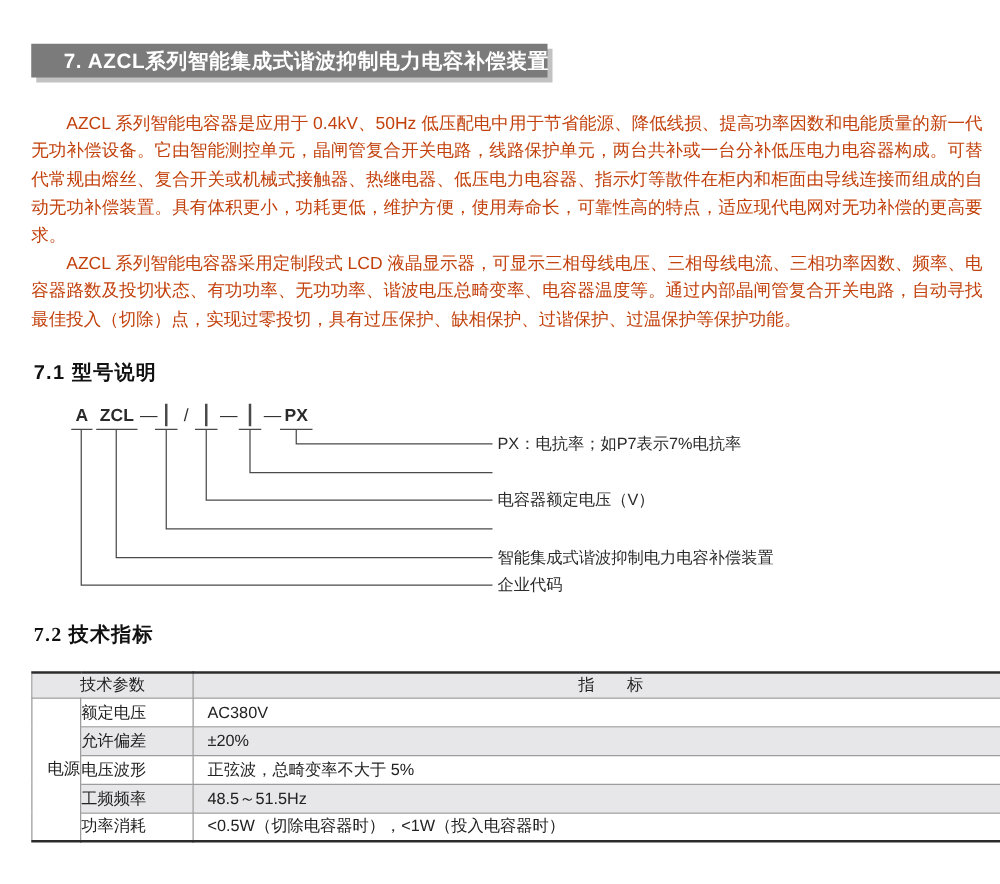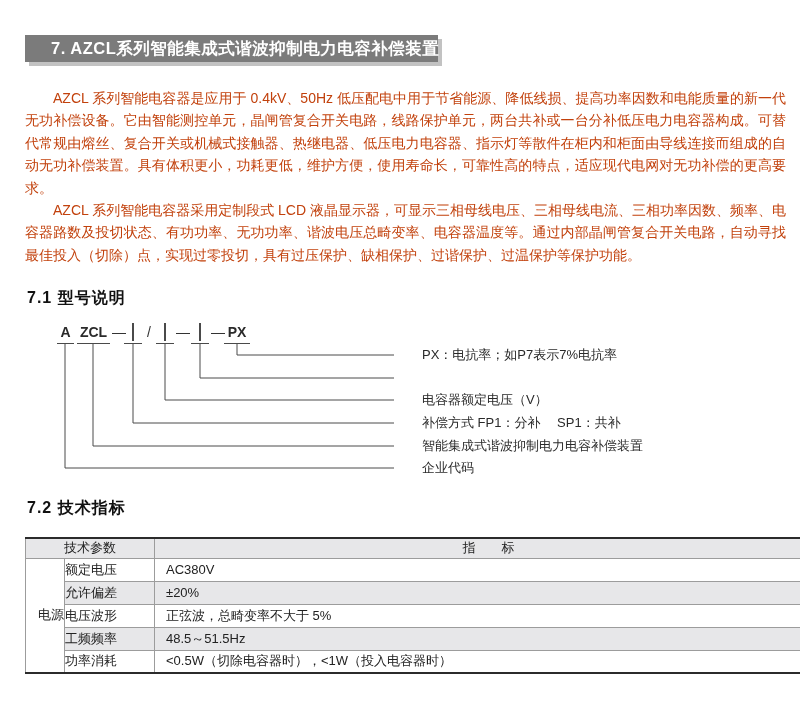--- a/index.html
+++ b/index.html
@@ -34,41 +34,41 @@
     text-align: justify; text-indent: 2em;
     color: #c2410c;
   }
   
   .subhead {
     position: absolute; left: 27px;
     font-size: 16px; font-weight: bold; color: #111;
     letter-spacing: 1px; white-space: nowrap;
   }
   .subhead.h71 { top: 288px; text-align: right; }
-  .subhead.h72 { top: 498px; }
+  .subhead.h72 { top: 498px; font-family: Liberation Serif, serif; }
   
   .tok {
     position: absolute; top: 325px;
     display: inline-block; text-align: center;
     font-size: 14px; font-weight: 600; color: #2a2a2a;
     line-height: 15px;
   }
   .tok.u { border-bottom: 1px solid #4a4a4a; padding-bottom: 3px; }
   .tok .sq {
     width: 13px; height: 13px; border: 1.5px solid #4a4a4a;
     margin: 0 auto 5px auto; background: #fff;
   }
   .tok.sep { font-weight: 400; color: #333; }
   svg.connectors {
     position: absolute; left: 0; top: 0; width: 800px; height: 707px;
     pointer-events: none;
   }
   .dlabel {
     position: absolute; left: 398px;
-    font-size: 13px; color: #2a2a2a; white-space: nowrap; line-height: 16px; margin-left: 24px;
+    font-size: 13px; color: #2a2a2a; white-space: nowrap; line-height: 16px;
   }
   
   .spec-table {
     position: absolute; left: 25px; top: 537px;
     width: 798px;
     border-collapse: collapse; table-layout: fixed;
     font-size: 13px; color: #222;
     border-top: 2px solid #2b2b2b;
     border-bottom: 2px solid #2b2b2b;
   }
@@ -119,21 +119,20 @@
     <polyline points="237,344 237,355 394,355" fill="none" stroke="#4a4a4a" stroke-width="1"></polyline>
     <polyline points="200,344 200,378 394,378" fill="none" stroke="#4a4a4a" stroke-width="1"></polyline>
     <polyline points="165,344 165,400 394,400" fill="none" stroke="#4a4a4a" stroke-width="1"></polyline>
     <polyline points="133,344 133,423 394,423" fill="none" stroke="#4a4a4a" stroke-width="1"></polyline>
     <polyline points="93,344 93,446 394,446" fill="none" stroke="#4a4a4a" stroke-width="1"></polyline>
     <polyline points="65,344 65,468 394,468" fill="none" stroke="#4a4a4a" stroke-width="1"></polyline>
   </svg>
 
   <div class="dlabel" style="top:347px;">PX：电抗率；如P7表示7%电抗率</div>
   <div class="dlabel" style="top:392px;">电容器额定电压（V）</div>
-  <div class="dlabel" style="top:415px;">补偿方式 FP1：分补　 SP1：共补</div>
   <div class="dlabel" style="top:438px;">智能集成式谐波抑制电力电容补偿装置</div>
   <div class="dlabel" style="top:460px;">企业代码</div>
 
   <div class="subhead h72">7.2 技术指标</div>
 
   <table class="spec-table">
     <colgroup>
         <col style="width:39px">
         <col style="width:90px">
         <col>

